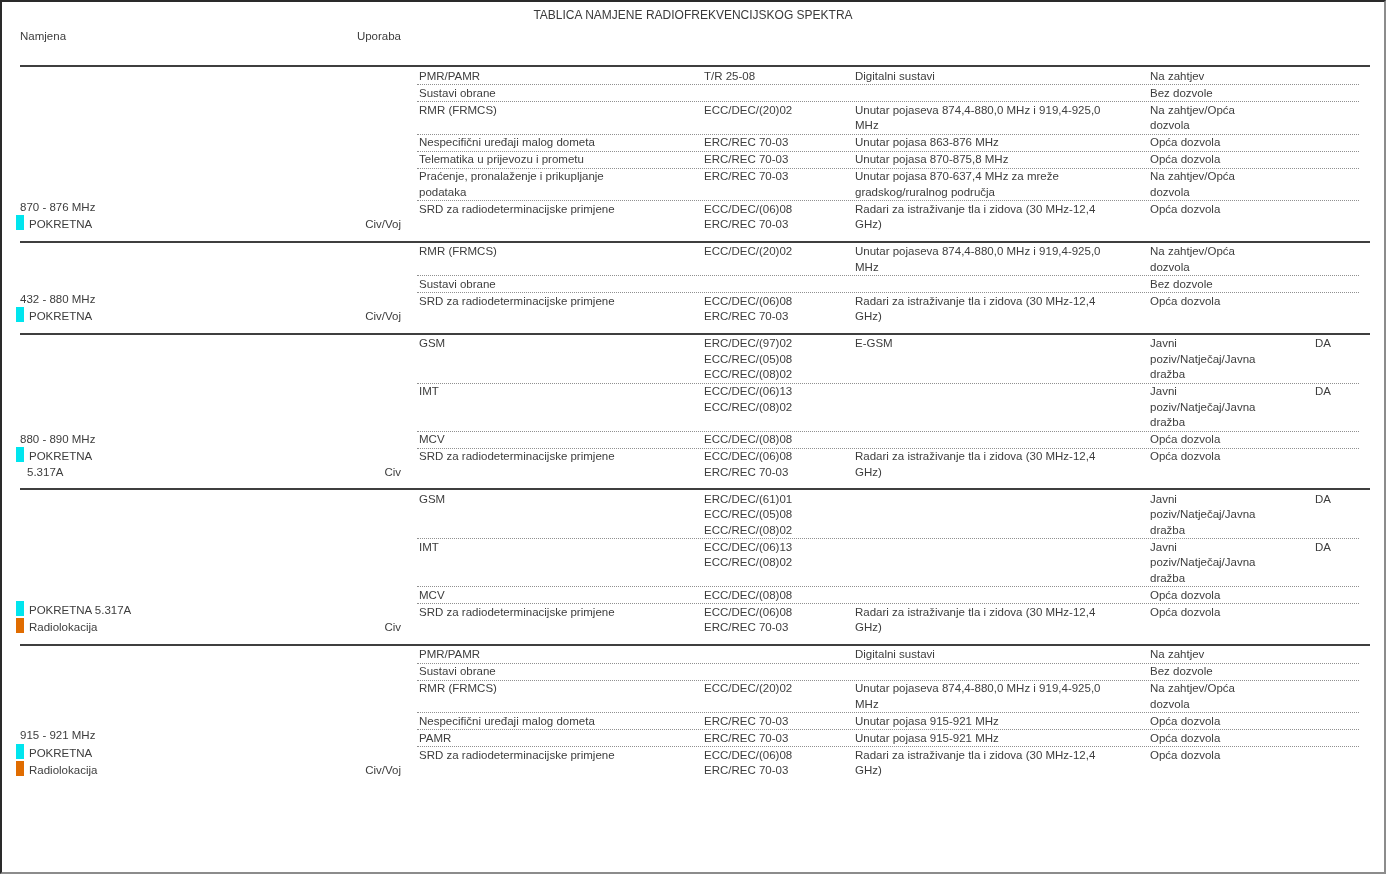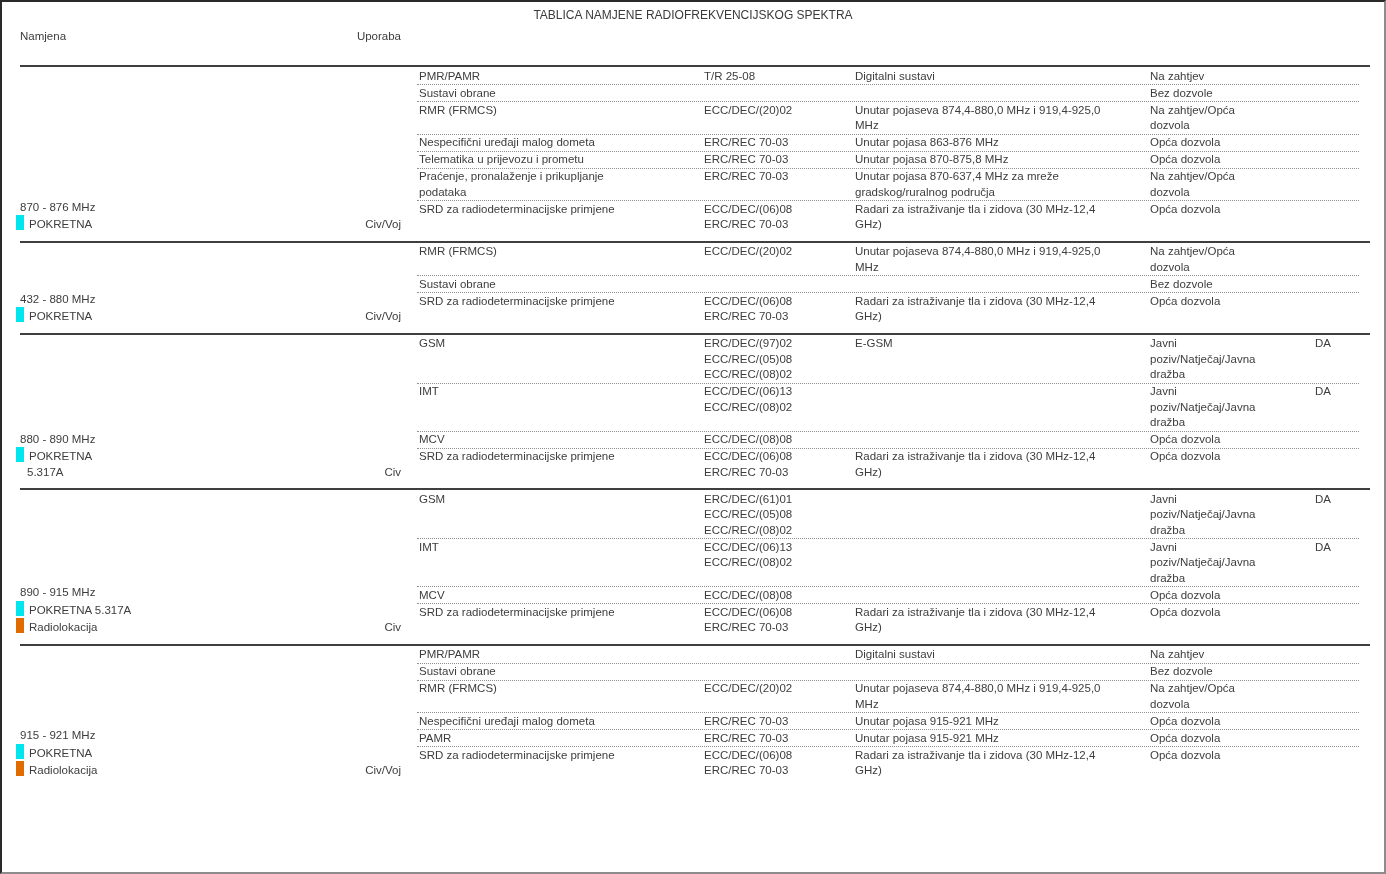--- a/index.html
+++ b/index.html
@@ -203,21 +203,20 @@
             <div class="c6 cell">Opća dozvola</div>
             <div class="c7 cell"></div>
           </div>
         </div>
       </div>
     </div>
     <div>
       <div class="sepline"></div>
       <div class="block-body">
         <div class="c1">
-          <div class="freq-line">890 - 915 MHz</div>
           <div class="svc-line"><span class="chip" style="background: rgb(0, 229, 238);"></span><span>POKRETNA 5.317A</span></div>
           <div class="svc-line"><span class="chip" style="background: rgb(224, 108, 0);"></span><span>Radiolokacija</span></div>
         </div>
         <div class="c2 cell">Civ</div>
         <div class="rowszone">
           <div class="row">
             <div class="c3 cell">GSM</div>
             <div class="c4 cell">ERC/DEC/(61)01
 ECC/REC/(05)08
 ECC/REC/(08)02</div>

